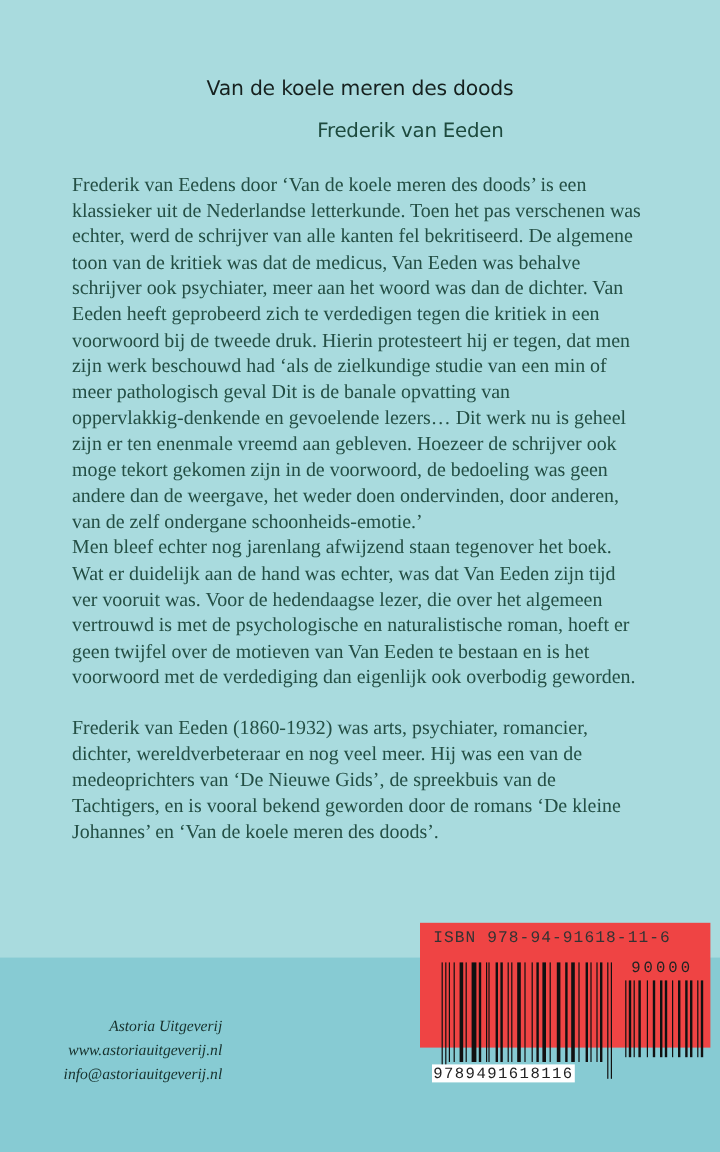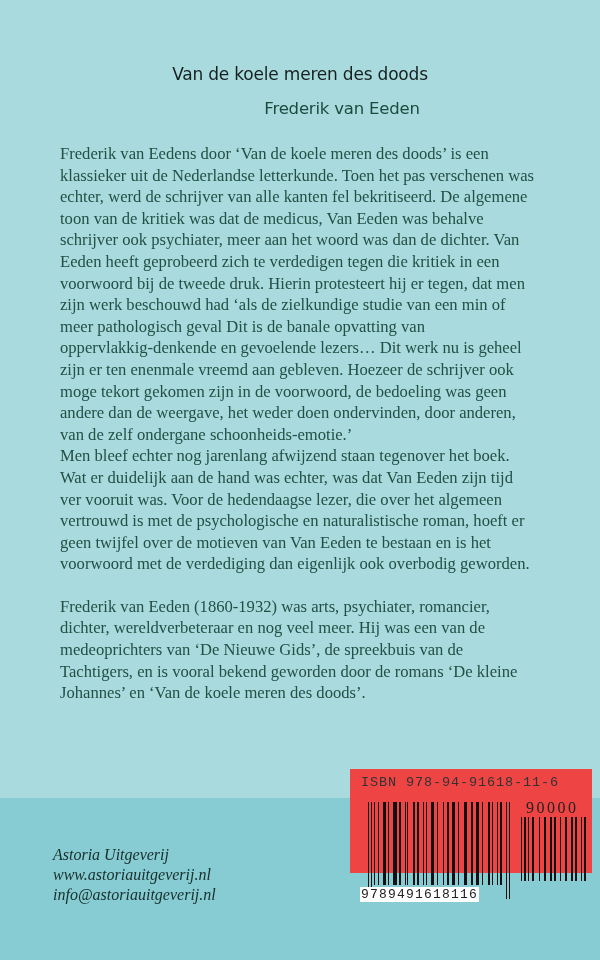--- a/index.html
+++ b/index.html
@@ -25,39 +25,39 @@
   }
   .body {
     position: absolute; left: 60px; top: 143px; width: 520px;
     font-size: 16.6px; line-height: 21.6px; color: #244f45;
   }
   .body .line { display: block; white-space: nowrap; }
   .para-gap { height: 21px; }
   .publisher {
     position: absolute; left: 53px; top: 845px;
     font-family: "Liberation Serif", serif; font-style: italic;
-    font-size: 16px; line-height: 20px; color: #16302c;
+    font-size: 13px; line-height: 20px; color: #16302c; text-align: right;
   }
   .publisher div { white-space: nowrap; }
   .isbn-box {
     position: absolute; left: 312px; top: 769px; width: 242px; height: 104px;
     background: #ef4444;
     margin-left: 38px;
   }
   .isbn-label {
     position: absolute; left: 11px; top: 6px;
     font-family: "Liberation Mono", monospace; font-size: 13.5px; color: #333;
     letter-spacing: 0.9px; white-space: nowrap;
   }
   .bars-main { position: absolute; left: 18px; top: 33px; width: 142px; height: 97px; }
   .bars-addon { position: absolute; left: 171px; top: 48px; width: 65px; height: 78px; }
   .bar { position: absolute; top: 0; background: #111; }
   .addon-num {
     position: absolute; left: 176px; top: 30px;
-    font-family: Liberation Serif, serif; font-size: 16px; color: #222;
+    font-family: Liberation Mono, monospace; font-size: 13px; color: #222;
     letter-spacing: 2.5px;
   }
   .ean-num {
     position: absolute; left: 10px; top: 118px; background: #fff;
     font-family: "Liberation Mono", monospace; font-size: 13px; color: #222;
     letter-spacing: 1.2px; white-space: nowrap; padding: 0 1px;
   }
 </style>
 </head>
 <body>

